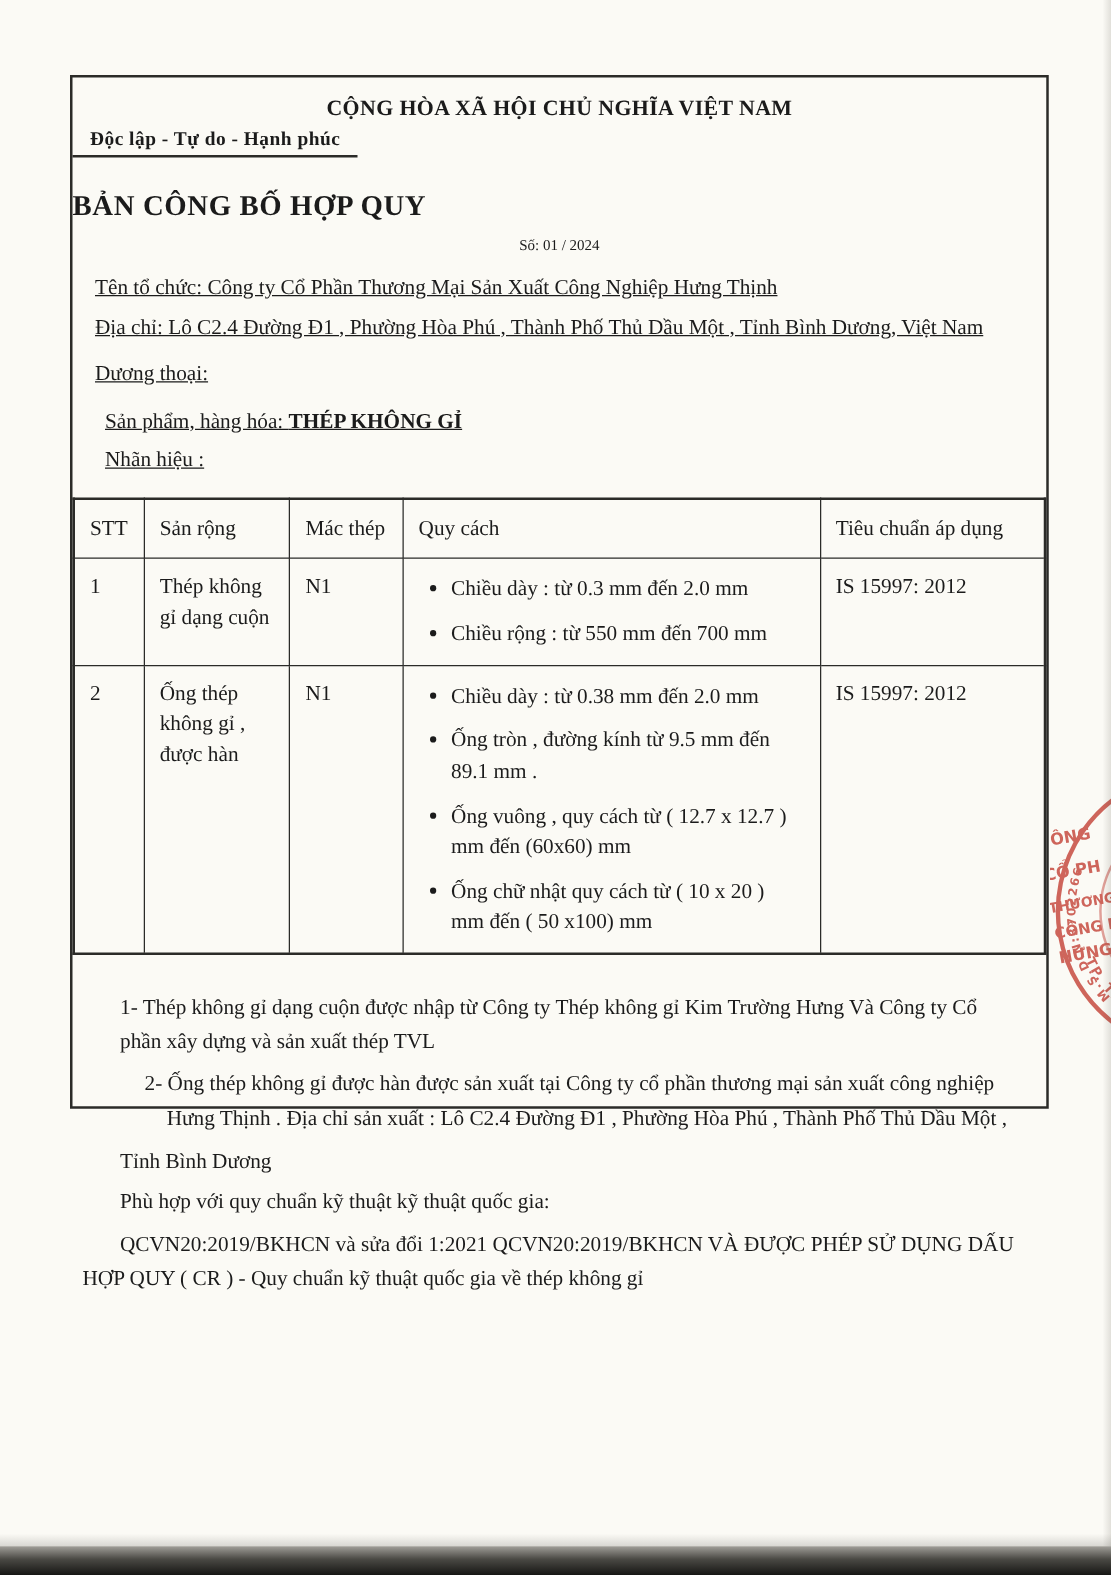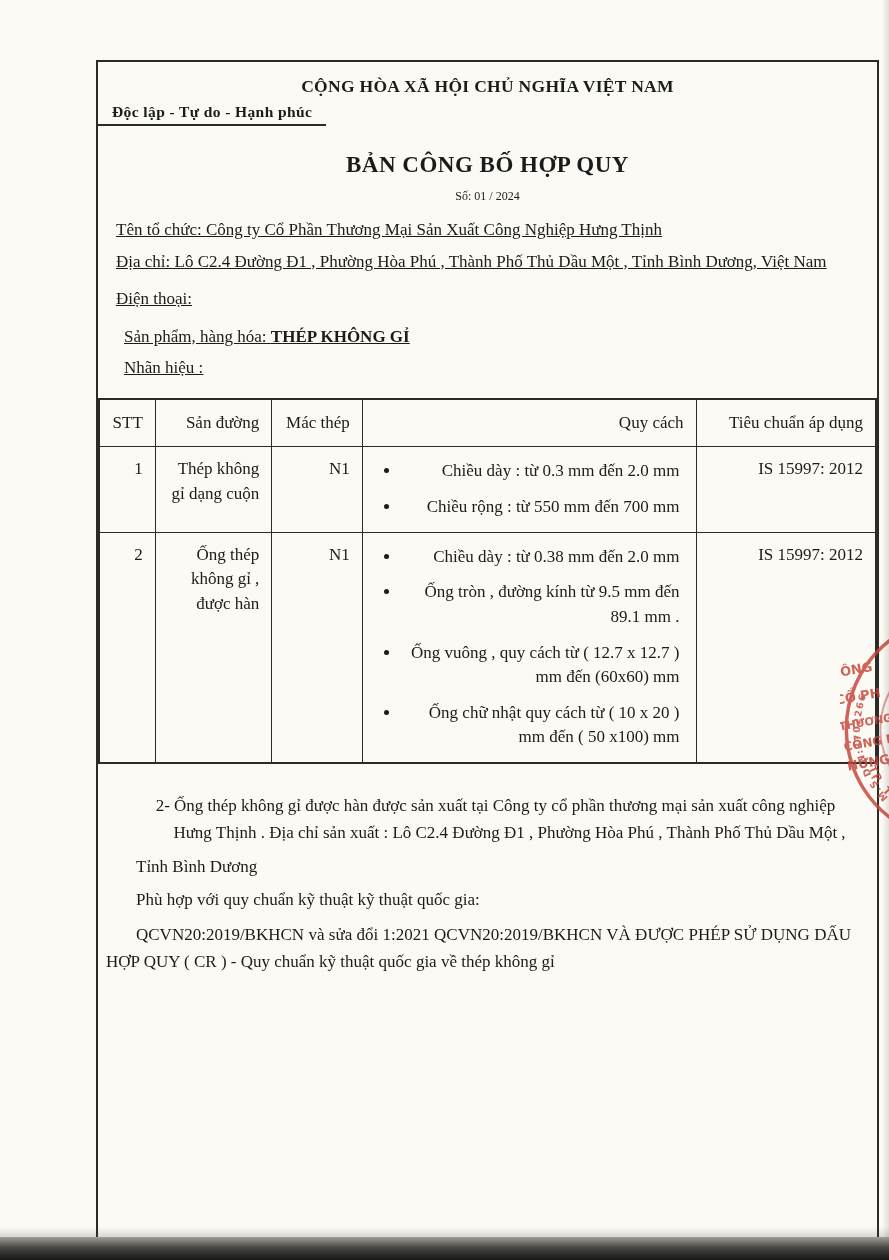--- a/index.html
+++ b/index.html
@@ -7,46 +7,45 @@
     position:relative;
     width:889px; height:1260px;
     margin:0 auto;
     background:#fbfaf5;
     overflow:hidden;
     font-family:"Liberation Serif","DejaVu Serif",serif;
     color:#1b1b1b;
   }
   .frame {
     position:absolute; left:56px; top:60px;
-    width:783px; height:1183px;
+    width:783px; height:827px;
     border:2px solid #2b2b28;
     box-sizing:border-box;
-    margin-left:40px;
   }
   .nat-header { text-align:center; font-weight:bold; font-size:17.5px; margin:14px 10px 0; letter-spacing:.3px; }
   .motto-wrap { text-align:left; margin-top:6px; }
   .motto { display:inline-block; font-weight:bold; font-size:15.5px; border-bottom:2px solid #2b2b28; padding:0 14px 3px; letter-spacing:.4px; }
-  .doc-title { text-align:center; font-weight:bold; font-size:23px; margin-top:26px; letter-spacing:.5px; }
+  .doc-title { text-align:left; font-weight:bold; font-size:23px; margin-top:26px; letter-spacing:.5px; }
   .doc-no { text-align:center; font-size:12px; margin-top:11px; }
   .para { font-size:17px; line-height:1.62; margin:4px 22px 0 18px;text-decoration:underline; }
   .first-para { margin-top:12px; }
   .indent { margin-left:26px; }
   .bold { font-weight:bold; }
   table.spec-table {
     width:100%;
     border-collapse:collapse;
     margin-top:16px;
     font-size:17px;
     border:2px solid #2b2b28;
     table-layout:fixed;
   }
   .spec-table th, .spec-table td {
     border:1.5px solid #2b2b28;
     vertical-align:top;
-    text-align:right;
+    text-align:left;
     font-weight:normal;
     padding:10px 12px;
     line-height:1.45;
     word-wrap:break-word;
   }
   .spec-table th { padding:11px 12px; }
   .col-stt  { width:56px; }
   .col-sp   { width:116px; }
   .col-mt   { width:90px; }
   .col-qc   { width:332px; }
@@ -84,37 +83,37 @@
     <div class="nat-header">CỘNG HÒA XÃ HỘI CHỦ NGHĨA VIỆT NAM</div>
     <div class="motto-wrap">
       <span class="motto">Độc lập - Tự do - Hạnh phúc</span>
     </div>
 
     <div class="doc-title">BẢN CÔNG BỐ HỢP QUY</div>
     <div class="doc-no">Số: 01 / 2024</div>
 
     <p class="para first-para">Tên tổ chức: Công ty Cổ Phần Thương Mại Sản Xuất Công Nghiệp Hưng Thịnh</p>
     <p class="para">Địa chỉ: Lô C2.4 Đường Đ1 , Phường Hòa Phú , Thành Phố Thủ Dầu Một , Tỉnh Bình Dương, Việt Nam</p>
-    <p class="para" style="margin-top:10px">Điện thoại:</p>
+    <p class="para" style="margin-top:10px">Dương thoại:</p>
 
     <p class="para indent" style="margin-top:10px"><span>Sản phẩm, hàng hóa: </span><span class="bold">THÉP KHÔNG GỈ</span></p>
     <p class="para indent">Nhãn hiệu :</p>
 
     <table class="spec-table">
       <colgroup>
         <col class="col-stt">
           <col class="col-sp">
           <col class="col-mt">
           <col class="col-qc">
           <col class="col-tc">
       </colgroup>
       <thead>
         <tr>
           <th>STT</th>
-          <th>Sản đường</th>
+          <th>Sản rộng</th>
           <th>Mác thép</th>
           <th>Quy cách</th>
           <th>Tiêu chuẩn áp dụng</th>
         </tr>
       </thead>
       <tbody>
         <tr>
           <td class="cell-center">1</td>
           <td>Thép không gỉ dạng cuộn</td>
           <td>N1</td>
@@ -137,20 +136,21 @@
               <li>Ống vuông , quy cách từ ( 12.7 x 12.7 ) mm đến (60x60) mm</li>
               <li>Ống chữ nhật quy cách từ ( 10 x 20 ) mm đến ( 50 x100) mm</li>
             </ul>
           </td>
           <td>IS 15997: 2012</td>
         </tr>
       </tbody>
     </table>
 
     <div class="notes">
+      <p class="note">1-  Thép không gỉ dạng cuộn được nhập từ Công ty Thép không gỉ Kim Trường Hưng Và Công ty Cổ phần xây dựng và sản xuất thép TVL</p>
       <p class="note note-hang">2-  Ống thép không gỉ được hàn được sản xuất tại Công ty cổ phần thương mại sản xuất công nghiệp Hưng Thịnh . Địa chỉ sản xuất : Lô C2.4 Đường Đ1 , Phường Hòa Phú , Thành Phố Thủ Dầu Một ,</p>
       <p class="note-plain">Tỉnh Bình Dương</p>
       <p class="note-plain">Phù hợp với quy chuẩn kỹ thuật kỹ thuật quốc gia:</p>
       <p class="note-final">QCVN20:2019/BKHCN  và  sửa  đổi  1:2021  QCVN20:2019/BKHCN  VÀ  ĐƯỢC PHÉP SỬ DỤNG DẤU HỢP QUY ( CR ) -  Quy chuẩn kỹ thuật quốc gia về thép không gỉ</p>
     </div>
 
   </div>
 
   <svg class="stamp" width="240" height="240" viewBox="0 0 240 240" font-family="DejaVu Sans, sans-serif" opacity="0.82">
     <g transform="rotate(-10 10 120)" fill="#c4453a" stroke="none">

